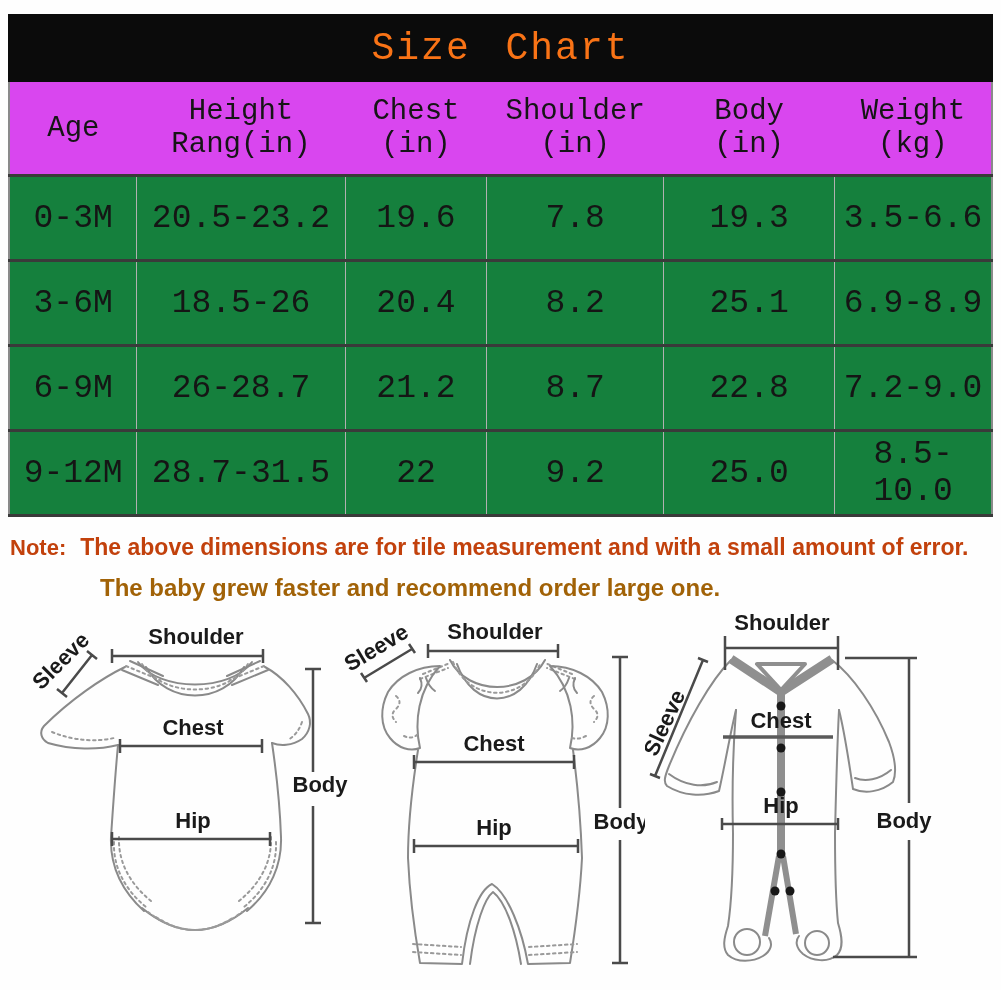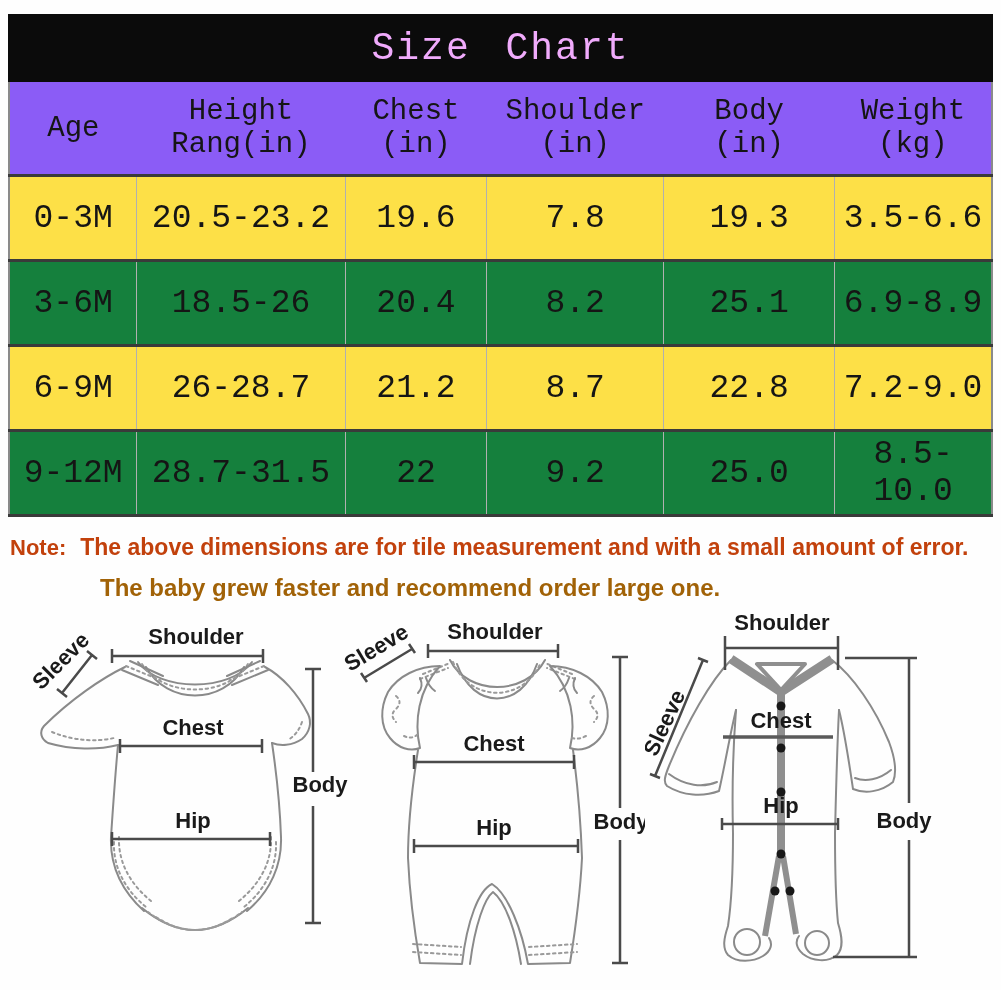--- a/index.html
+++ b/index.html
@@ -1,33 +1,33 @@
 <!DOCTYPE html>
 <html><head>
 <meta charset="utf-8">
 <style>
   html,body{margin:0;padding:0;background:#ffffff;}
   .canvas{position:relative;width:1001px;height:990px;background:#fefefe;overflow:hidden;
           font-family:"Liberation Sans", sans-serif;}
   
   .title-bar{position:absolute;left:8px;top:14px;width:985px;height:68px;background:#0b0b0b;
              display:flex;align-items:center;justify-content:center;}
-  .title-bar span{color:#f0abfc;font-family:"Liberation Mono", monospace;font-size:38px;
+  .title-bar span{color:#f97316;font-family:"Liberation Mono", monospace;font-size:38px;
                   letter-spacing:2px;word-spacing:10px;}
   table.size-table{position:absolute;left:8px;top:82px;width:985px;border-collapse:collapse;
              table-layout:fixed;font-family:"Liberation Mono", monospace;color:#151515;
              border-left:2px solid #8a8a8a;border-right:2px solid #8a8a8a;border-bottom:3px solid #3a3a3a;}
-  .size-table th{height:92px;background:#8b5cf6;font-weight:normal;font-size:29px;
+  .size-table th{height:92px;background:#d946ef;font-weight:normal;font-size:29px;
                  border-bottom:3px solid #3a3a3a;vertical-align:middle;padding:0;}
   .size-table th .h2{margin-top:0;}
   .size-table td{height:82px;text-align:center;vertical-align:middle;font-size:33px;padding:0;}
   .size-table tbody td + td{border-left:1px solid #b0b0b0;text-align:center;}
   .size-table tbody tr + tr{border-top:3px solid #3a3a3a;}
   .size-table tbody tr.alt{background:#15803d;}
-  .size-table tbody tr.plain{background:#fde047;}
+  .size-table tbody tr.plain{background:#15803d;}
   
   .note1{position:absolute;left:10px;top:534px;font-size:23px;font-weight:bold;color:#c2410c;
          white-space:nowrap;}
   .note1 .lbl{margin-right:14px;}
   .note2{position:absolute;left:100px;top:574px;font-size:24px;font-weight:bold;color:#a16207;
          white-space:nowrap;}
   
   .fig{position:absolute;}
   .fig1{left:30px;top:622px;}
   .fig2{left:340px;top:618px;}

